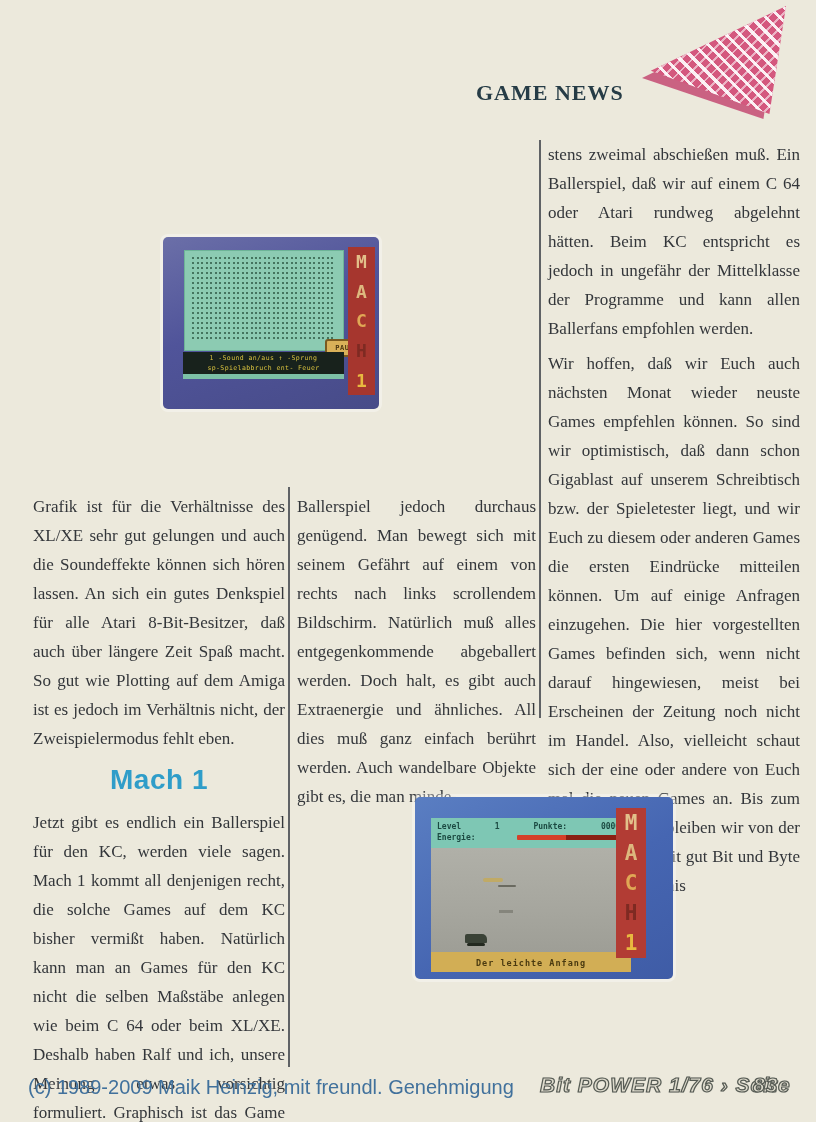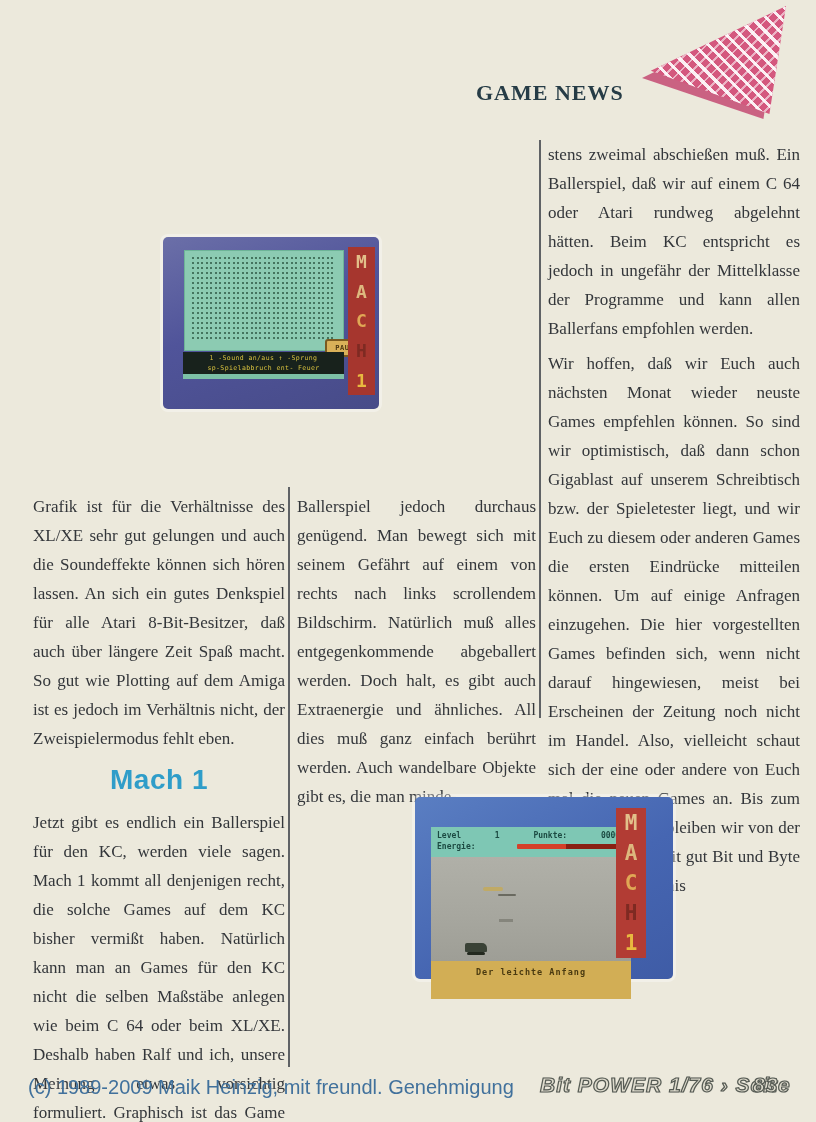--- a/index.html
+++ b/index.html
@@ -97,21 +97,21 @@
     position:absolute; display:flex; flex-direction:column;
     align-items:center; justify-content:space-around;
     font-family:"DejaVu Sans Mono", monospace; font-weight:bold;
   }
   .p1-banner { left:185px; top:10px; width:27px; height:148px; background:#a6362e; font-size:18px; }
   .p2-banner { left:201px; top:11px; width:30px; height:150px; background:#b23c34; font-size:21px; }
   .bl-0 { color:#e2c08a; } .bl-1 { color:#ddb87e; } .bl-2 { color:#e0a855; }
   .bl-3 { color:#7e2a22; } .bl-4 { color:#e8b93f; }
 
   
-  .p2-screen { position:absolute; left:16px; top:30px; width:200px; height:156px; }
+  .p2-screen { position:absolute; left:16px; top:21px; width:200px; height:156px; }
   .p2-status {
     background:#7ec7b4; height:30px; padding:3px 6px 0 6px;
     color:#1c4a42; font:bold 8px/11px "DejaVu Sans Mono", monospace;
   }
   .p2-status-row { display:flex; justify-content:space-between; align-items:center; }
   .p2-energybar {
     width:108px; height:5px; margin-left:4px;
     background:linear-gradient(90deg,#d4402a 0 45%, #8a1f14 45% 100%);
     border-radius:1px; flex:0 0 auto;
   }
@@ -122,21 +122,21 @@
   .sprite { position:absolute; }
   .enemy-plane { left:52px; top:30px; width:20px; height:4px; background:#c0aa66; border-radius:2px;
     box-shadow:14px 6px 0 -1px rgba(90,90,80,.8); }
   .faint-dash { left:68px; top:62px; width:14px; height:3px; background:rgba(120,120,110,.7); }
   .player-vehicle { left:34px; top:86px; width:22px; height:9px; background:#3a4236; border-radius:2px 5px 1px 1px; }
   .player-vehicle::after {
     content:""; position:absolute; left:2px; bottom:-3px; width:18px; height:3px;
     background:#23291f; border-radius:2px;
   }
   .p2-caption {
-    background:#d2ae55; height:38px;
+    background:#d2ae55; height:20px;
     color:#4a3a10; font:bold 8.5px/22px "DejaVu Sans Mono", monospace;
     text-align:center; letter-spacing:1px;
   }
 
   
   .footer-copy {
     position:absolute; left:28px; top:1076px;
     font-family:"Liberation Sans", sans-serif; font-size:20px;
     color: var(--footer_blue, #41719c);
     text-align: center;

